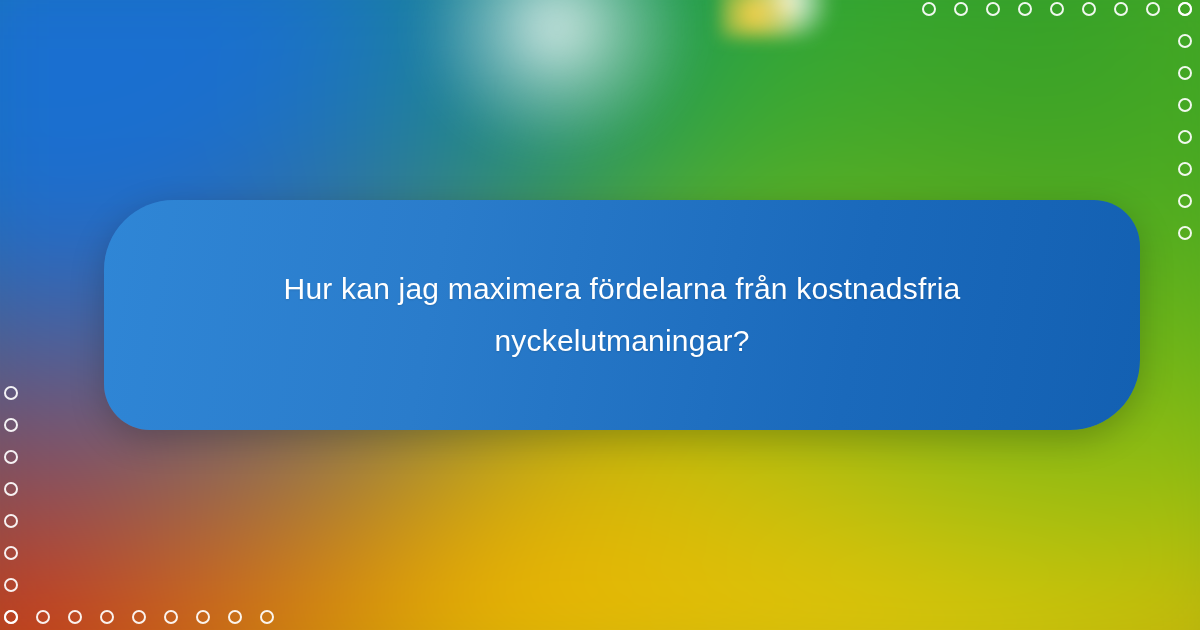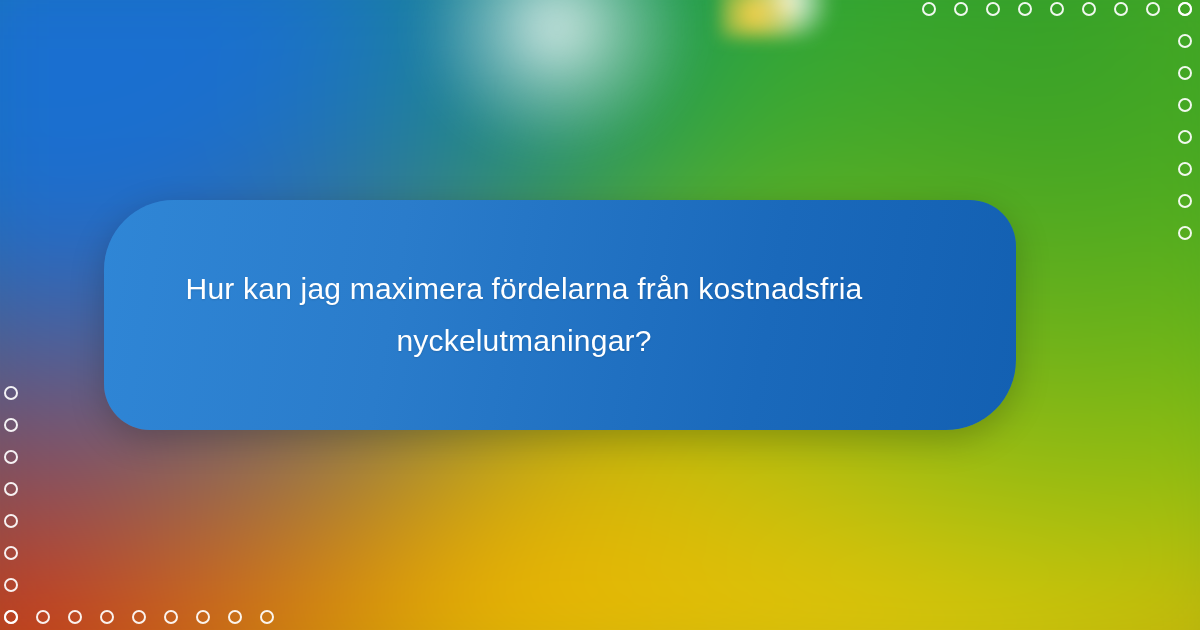--- a/index.html
+++ b/index.html
@@ -90,30 +90,30 @@
     left: 4px;
     bottom: 6px;
     flex-direction: row;
   }
 
   
   .card {
     position: absolute;
     left: 104px;
     top: 200px;
-    width: 912px;
+    width: 1036px;
     height: 230px;
     background: linear-gradient(100deg, #2f86d6 0%, #2a7ccb 32%, #1a69bb 72%, #1360b2 100%);
     border-radius: 46px 46px 46px 46px;
     border-top-left-radius: 70px;
     border-bottom-right-radius: 70px;
     box-shadow: 0 10px 34px rgba(0,0,0,0.22);
     display: flex;
     align-items: center;
-    justify-content: flex-start;
+    justify-content: center;
   }
   .card-text {
     color: #ffffff;
     font-size: 30px;
     line-height: 1.75;
     text-align: center;
     letter-spacing: 0.2px;
     max-width: 760px;
     padding: 0 40px;
     text-shadow: 0 1px 2px rgba(0,0,0,0.12);

